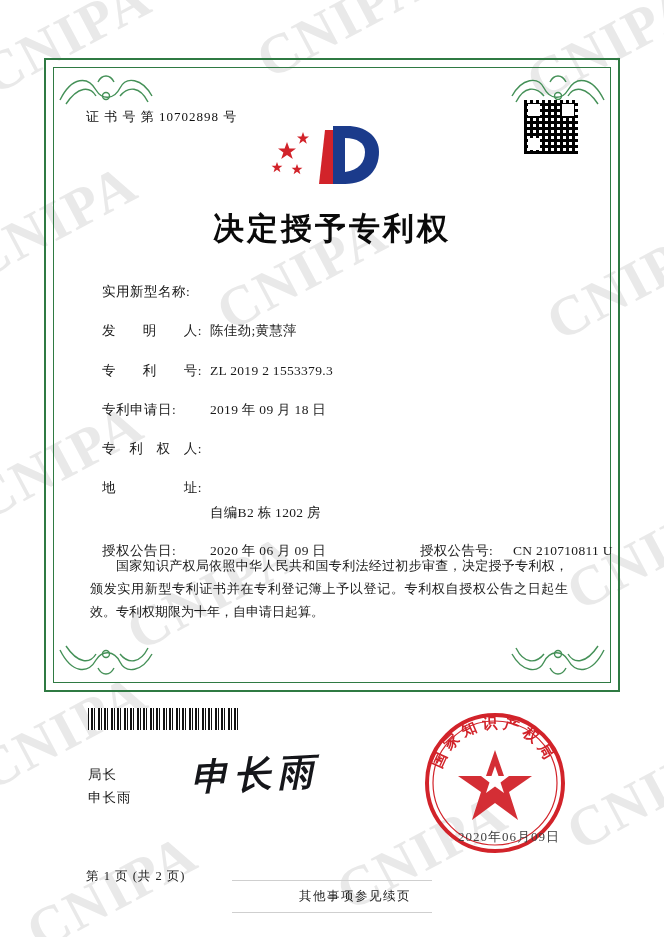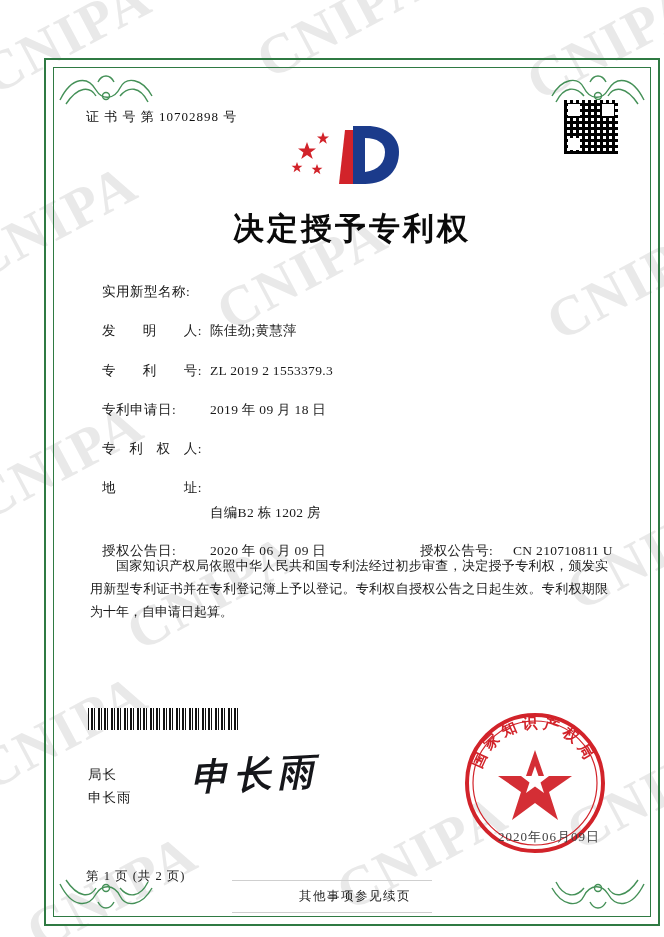--- a/index.html
+++ b/index.html
@@ -33,23 +33,22 @@
     white-space: nowrap;
     transform: rotate(-28deg);
   }
 
   
   .cert {
     position: absolute;
     left: 44px;
     top: 58px;
     width: 576px;
-    height: 868px;
+    height: 634px;
     z-index: 2;
-    padding-left: 40px;
   }
   .frame-outer {
     position: absolute;
     inset: 0;
     border: 2px solid #2f7a43;
   }
   .frame-inner {
     position: absolute;
     inset: 9px;
     border: 1px solid #2f7a43;

